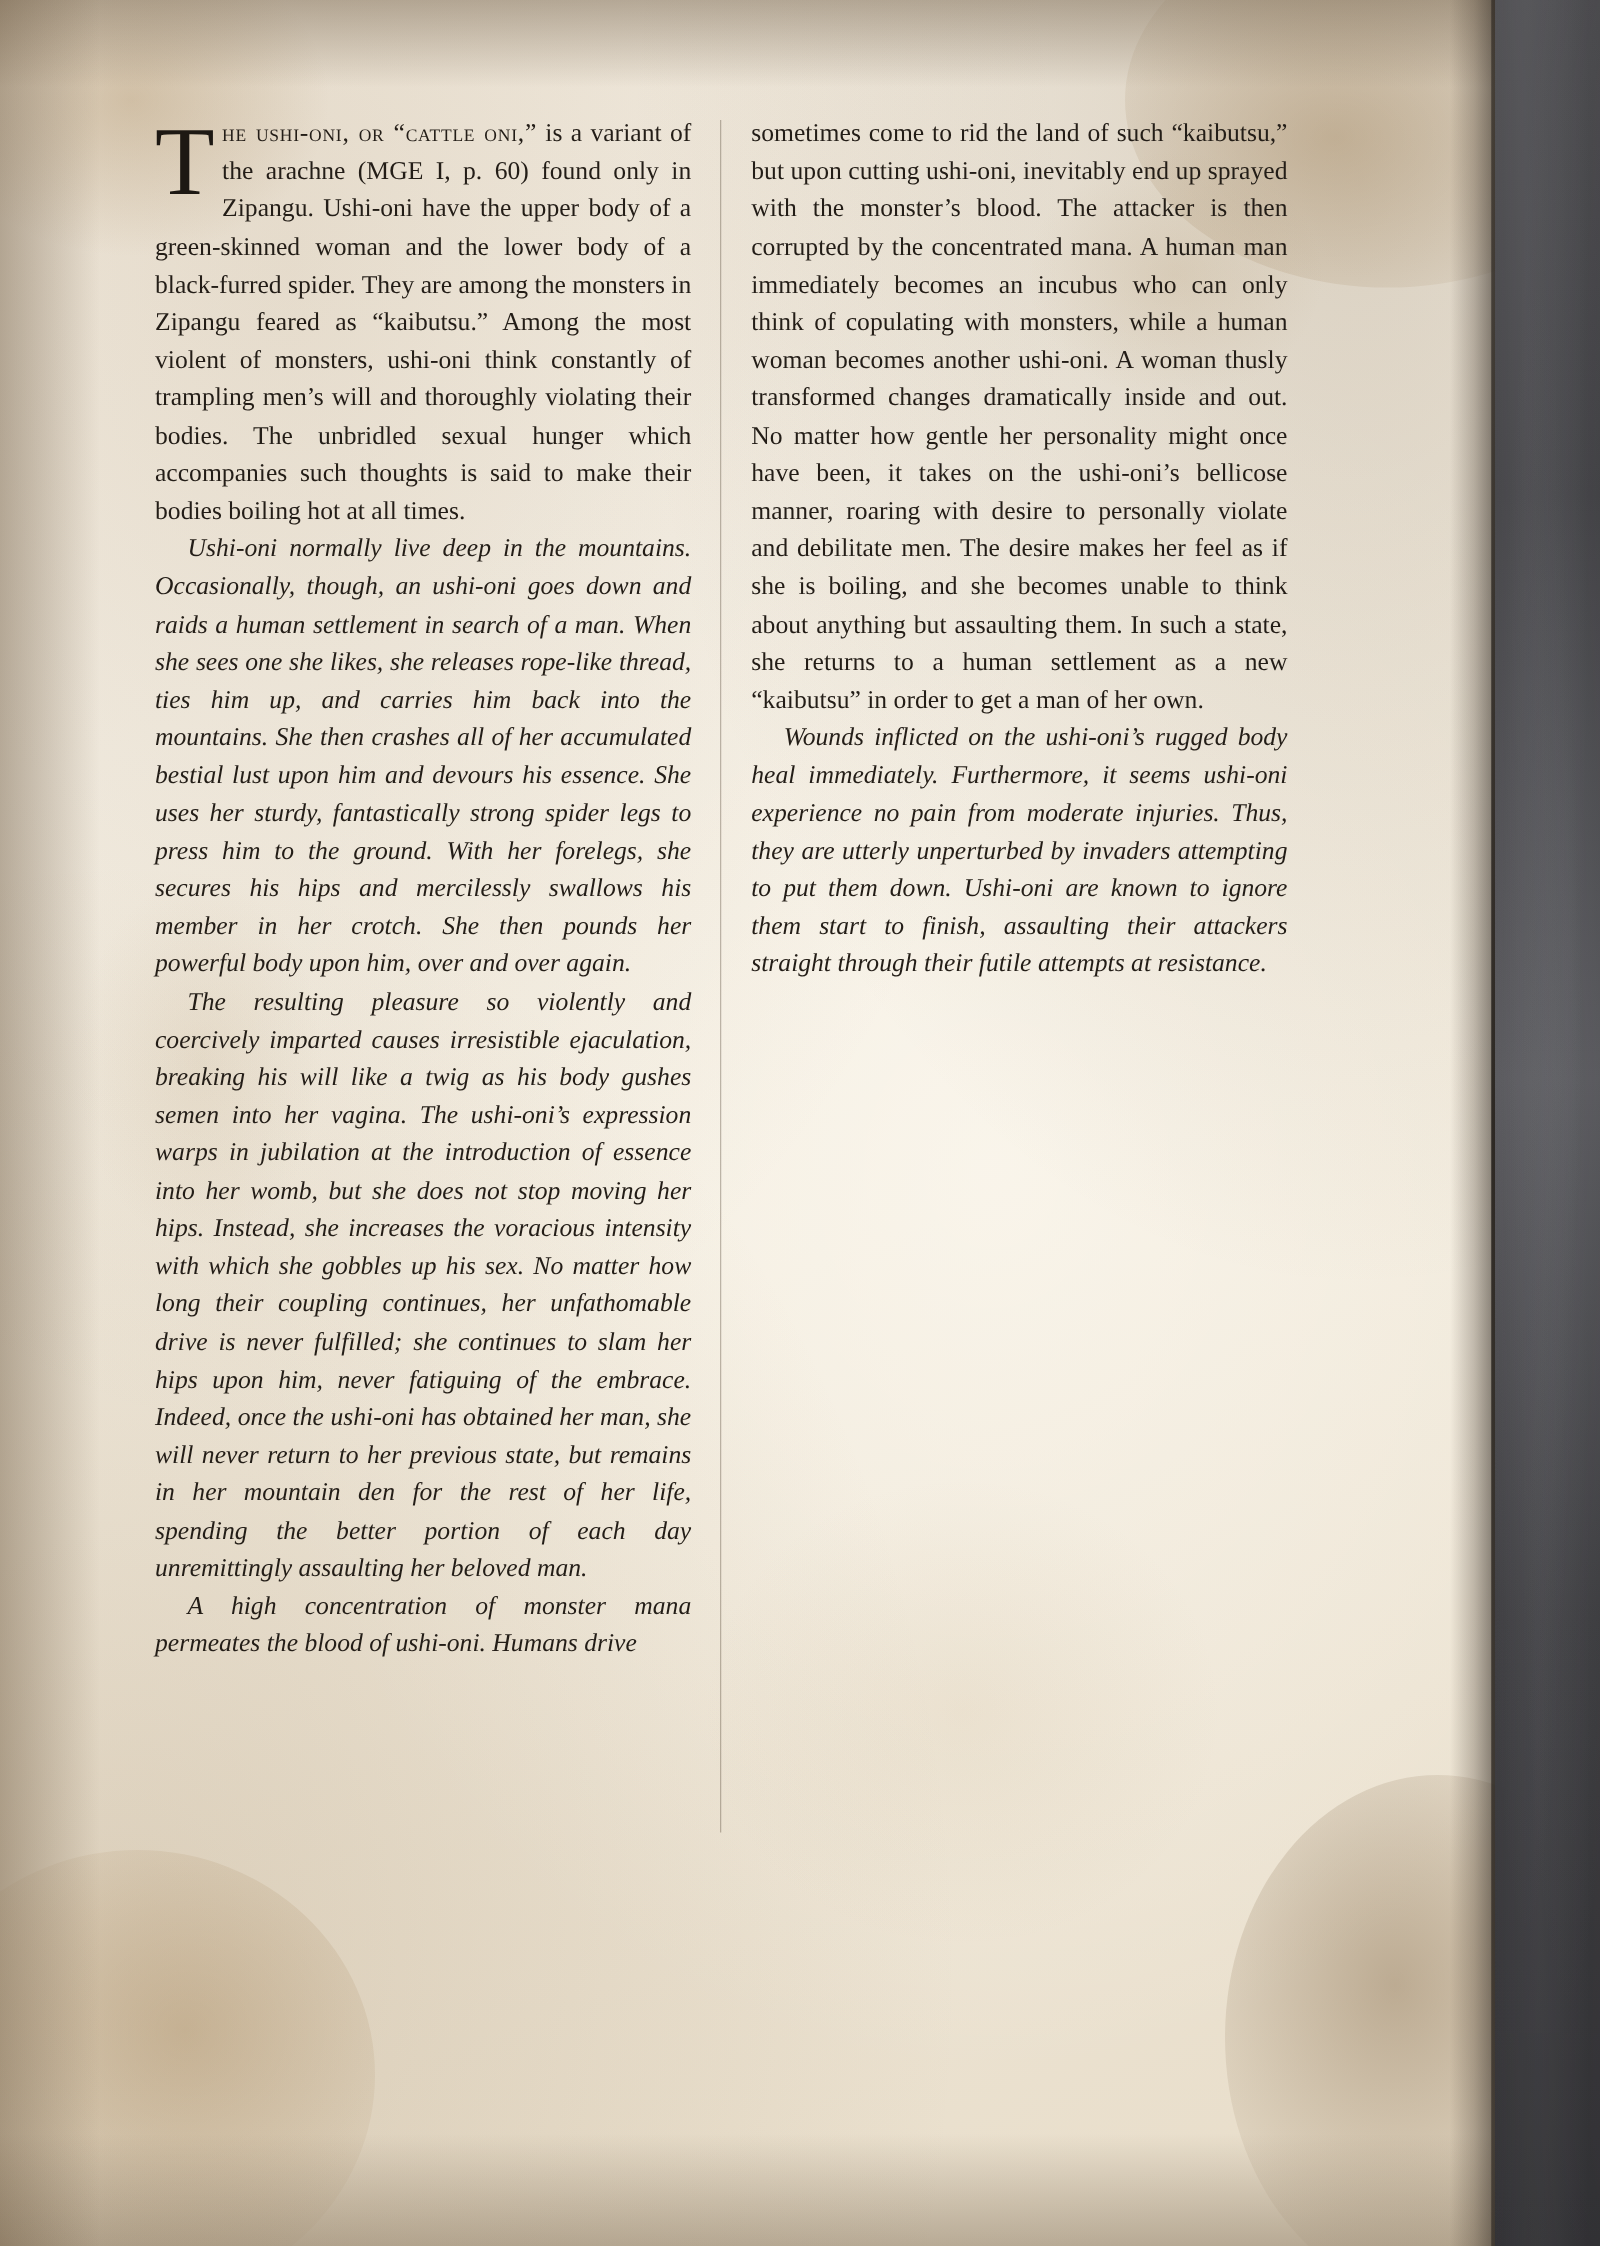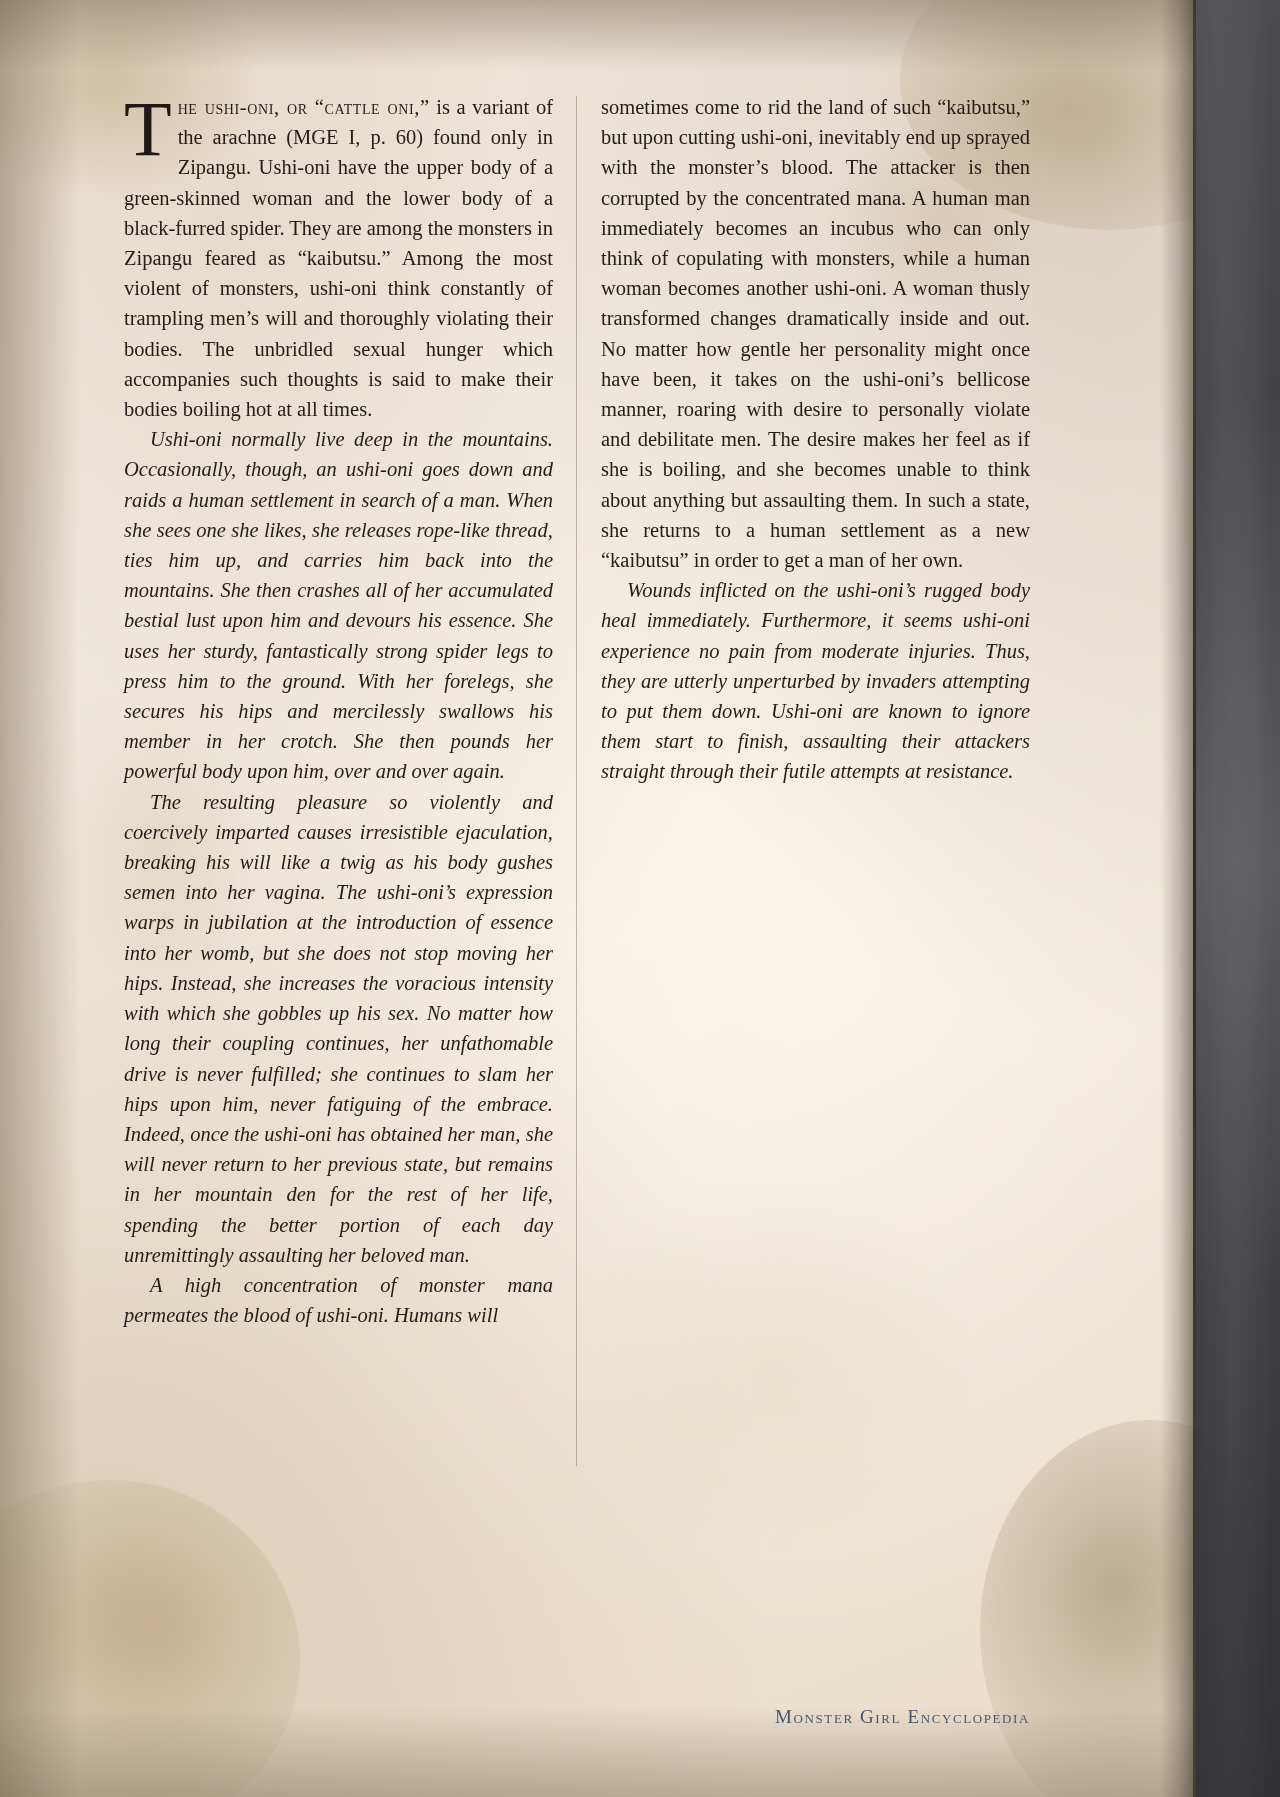--- a/index.html
+++ b/index.html
@@ -173,29 +173,28 @@
   <div class="edge edge-left"></div>
 
   <div class="col-rule"></div>
 
   <div class="content">
 
     <div class="col">
       <p class="first-par"><span class="dropcap">T</span><span class="smallcaps">he ushi-oni, or “cattle oni,”</span><span> is a variant of the arachne (MGE I, p. 60) found only in Zipangu. Ushi-oni have the upper body of a green-skinned woman and the lower body of a black-furred spider. They are among the monsters in Zipangu feared as “kaibutsu.” Among the most violent of monsters, ushi-oni think constantly of trampling men’s will and thoroughly violating their bodies. The unbridled sexual hunger which accompanies such thoughts is said to make their bodies boiling hot at all times.</span></p>
       <p>Ushi-oni normally live deep in the mountains. Occasionally, though, an ushi-oni goes down and raids a human settlement in search of a man. When she sees one she likes, she releases rope-like thread, ties him up, and carries him back into the mountains. She then crashes all of her accumulated bestial lust upon him and devours his essence. She uses her sturdy, fantastically strong spider legs to press him to the ground. With her forelegs, she secures his hips and mercilessly swallows his member in her crotch. She then pounds her powerful body upon him, over and over again.</p>
       <p>The resulting pleasure so violently and coercively imparted causes irresistible ejaculation, breaking his will like a twig as his body gushes semen into her vagina. The ushi-oni’s expression warps in jubilation at the introduction of essence into her womb, but she does not stop moving her hips. Instead, she increases the voracious intensity with which she gobbles up his sex. No matter how long their coupling continues, her unfathomable drive is never fulfilled; she continues to slam her hips upon him, never fatiguing of the embrace. Indeed, once the ushi-oni has obtained her man, she will never return to her previous state, but remains in her mountain den for the rest of her life, spending the better portion of each day unremittingly assaulting her beloved man.</p>
-      <p>A high concentration of monster mana permeates the blood of ushi-oni. Humans will</p>
+      <p>A high concentration of monster mana permeates the blood of ushi-oni. Humans drive</p>
     </div>
 
     <div class="col">
       <p>sometimes come to rid the land of such “kaibutsu,” but upon cutting ushi-oni, inevitably end up sprayed with the monster’s blood. The attacker is then corrupted by the concentrated mana. A human man immediately becomes an incubus who can only think of copulating with monsters, while a human woman becomes another ushi-oni. A woman thusly transformed changes dramatically inside and out. No matter how gentle her personality might once have been, it takes on the ushi-oni’s bellicose manner, roaring with desire to personally violate and debilitate men. The desire makes her feel as if she is boiling, and she becomes unable to think about anything but assaulting them. In such a state, she returns to a human settlement as a new “kaibutsu” in order to get a man of her own.</p>
       <p>Wounds inflicted on the ushi-oni’s rugged body heal immediately. Furthermore, it seems ushi-oni experience no pain from moderate injuries. Thus, they are utterly unperturbed by invaders attempting to put them down. Ushi-oni are known to ignore them start to finish, assaulting their attackers straight through their futile attempts at resistance.</p>
     </div>
 
   </div>
 
-  <div class="footer">Monster Girl Encyclopedia</div>
 
   <div class="gutter"></div>
   <div class="gutter-stone"></div>
   <div class="gutter-line"></div>
 
 </div>
 
 </body></html>

